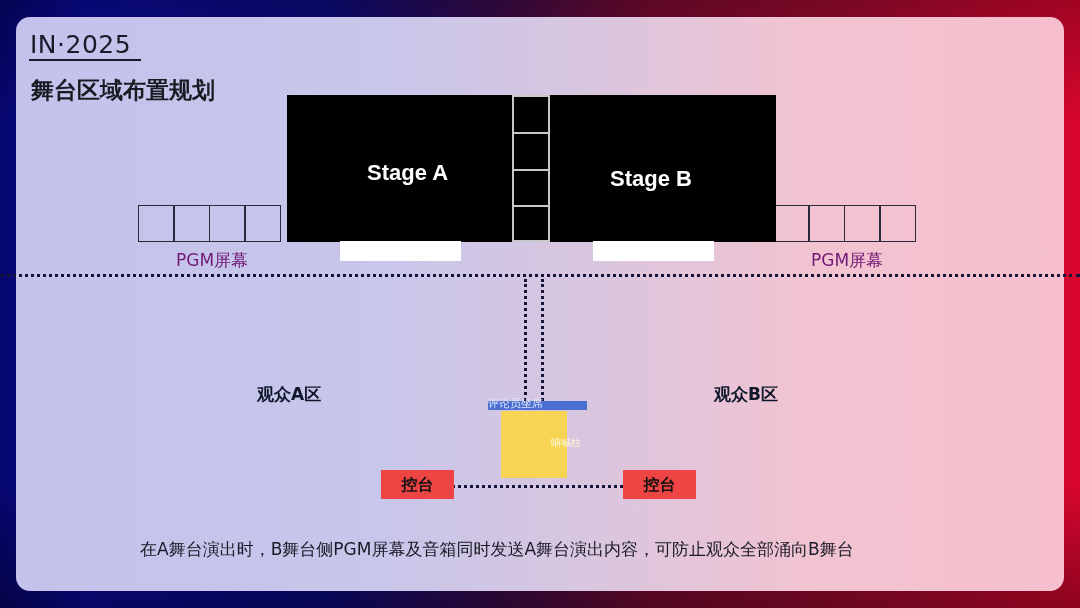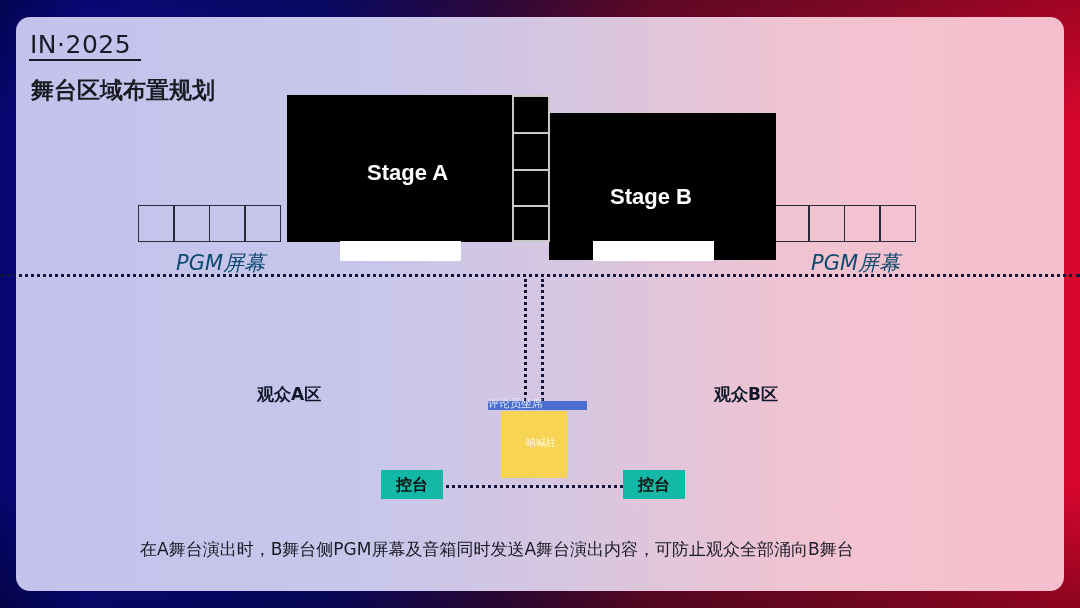--- a/index.html
+++ b/index.html
@@ -36,43 +36,43 @@
   }
   .stage span { position:absolute; }
   .walkway {
     position:absolute; left:512px; top:95px; width:38px; height:147px;
     border:2px solid #c8c8c8; background:#000;
   }
   .walkway .seg { position:absolute; left:0; width:34px; height:2px; background:#c8c8c8; }
   .screen-grid { position:absolute; display:flex; height:37px; }
   .screen-grid .cell { width:37px; height:37px; border:1.5px solid #2a2a3a; margin-left:-1.5px; }
   .white-bar { position:absolute; background:#fff; height:20px; width:121px; }
-  .pgm-label { position:absolute; font-size:21px; color:#0c4a6e;font-style:italic; }
+  .pgm-label { position:absolute; font-size:17px; color:#701a75; }
   .divider {
     position:absolute; left:0; top:274px; width:1080px; height:0;
     border-top:3px dotted #14143a;
   }
   .vline { position:absolute; width:0; border-left:3px dotted #14143a; }
   .hline { position:absolute; height:0; border-top:3px dotted #14143a; }
   .zone { position:absolute; font-size:17px; font-weight:bold; color:#0f172a; }
   .judge-bar {
     position:absolute; left:488px; top:401px; width:99px; height:9px; background:#4a6fd0;
   }
   .judge-text {
     position:absolute; left:488px; top:396px; width:99px; text-align:left;
     font-size:11px; color:#dfe6ff;
   }
   .cheer-box {
     position:absolute; left:501px; top:411px; width:66px; height:67px; background:#f8d454;
   }
   .cheer-text {
-    position:absolute; left:501px; top:436px; width:80px; text-align:center; font-size:10px; color:#fff7d8;
+    position:absolute; left:501px; top:436px; width:80px; text-align:right; font-size:10px; color:#fff7d8;
   }
   .console {
-    position:absolute; top:470px; width:62px; height:29px; background:#14b8a6;
+    position:absolute; top:470px; width:73px; height:29px; background:#ef4444;
     font-size:16px; font-weight:bold; color:#111; text-align:center; line-height:29px;
   }
   .caption {
     position:absolute; left:140px; top:538px; font-size:17px; color:#1a1a26; white-space:nowrap;
   }
 </style>
 </head>
 <body>
 
 <div class="bg-shade"></div>
@@ -95,21 +95,21 @@
   <div class="cell"></div>
   <div class="cell"></div>
   <div class="cell"></div>
   <div class="cell"></div>
 </div>
 <div class="pgm-label" style="left:811px; top:249px;">PGM屏幕</div>
 
 <div class="stage" style="left:287px; top:95px; width:226px; height:147px;">
   <span style="left:80px; top:65px;">Stage A</span>
 </div>
-<div class="stage" style="left:549px; top:113px; width:227px; height:147px;">
+<div class="stage" style="left:549px; top:95px; width:227px; height:147px;">
   <span style="left:61px; top:71px;">Stage B</span>
 </div>
 
 <div class="walkway">
   <div class="seg" style="top:35px;"></div>
   <div class="seg" style="top:72px;"></div>
   <div class="seg" style="top:108px;"></div>
 </div>
 
 <div class="white-bar" style="left:340px; top:241px;"></div>

